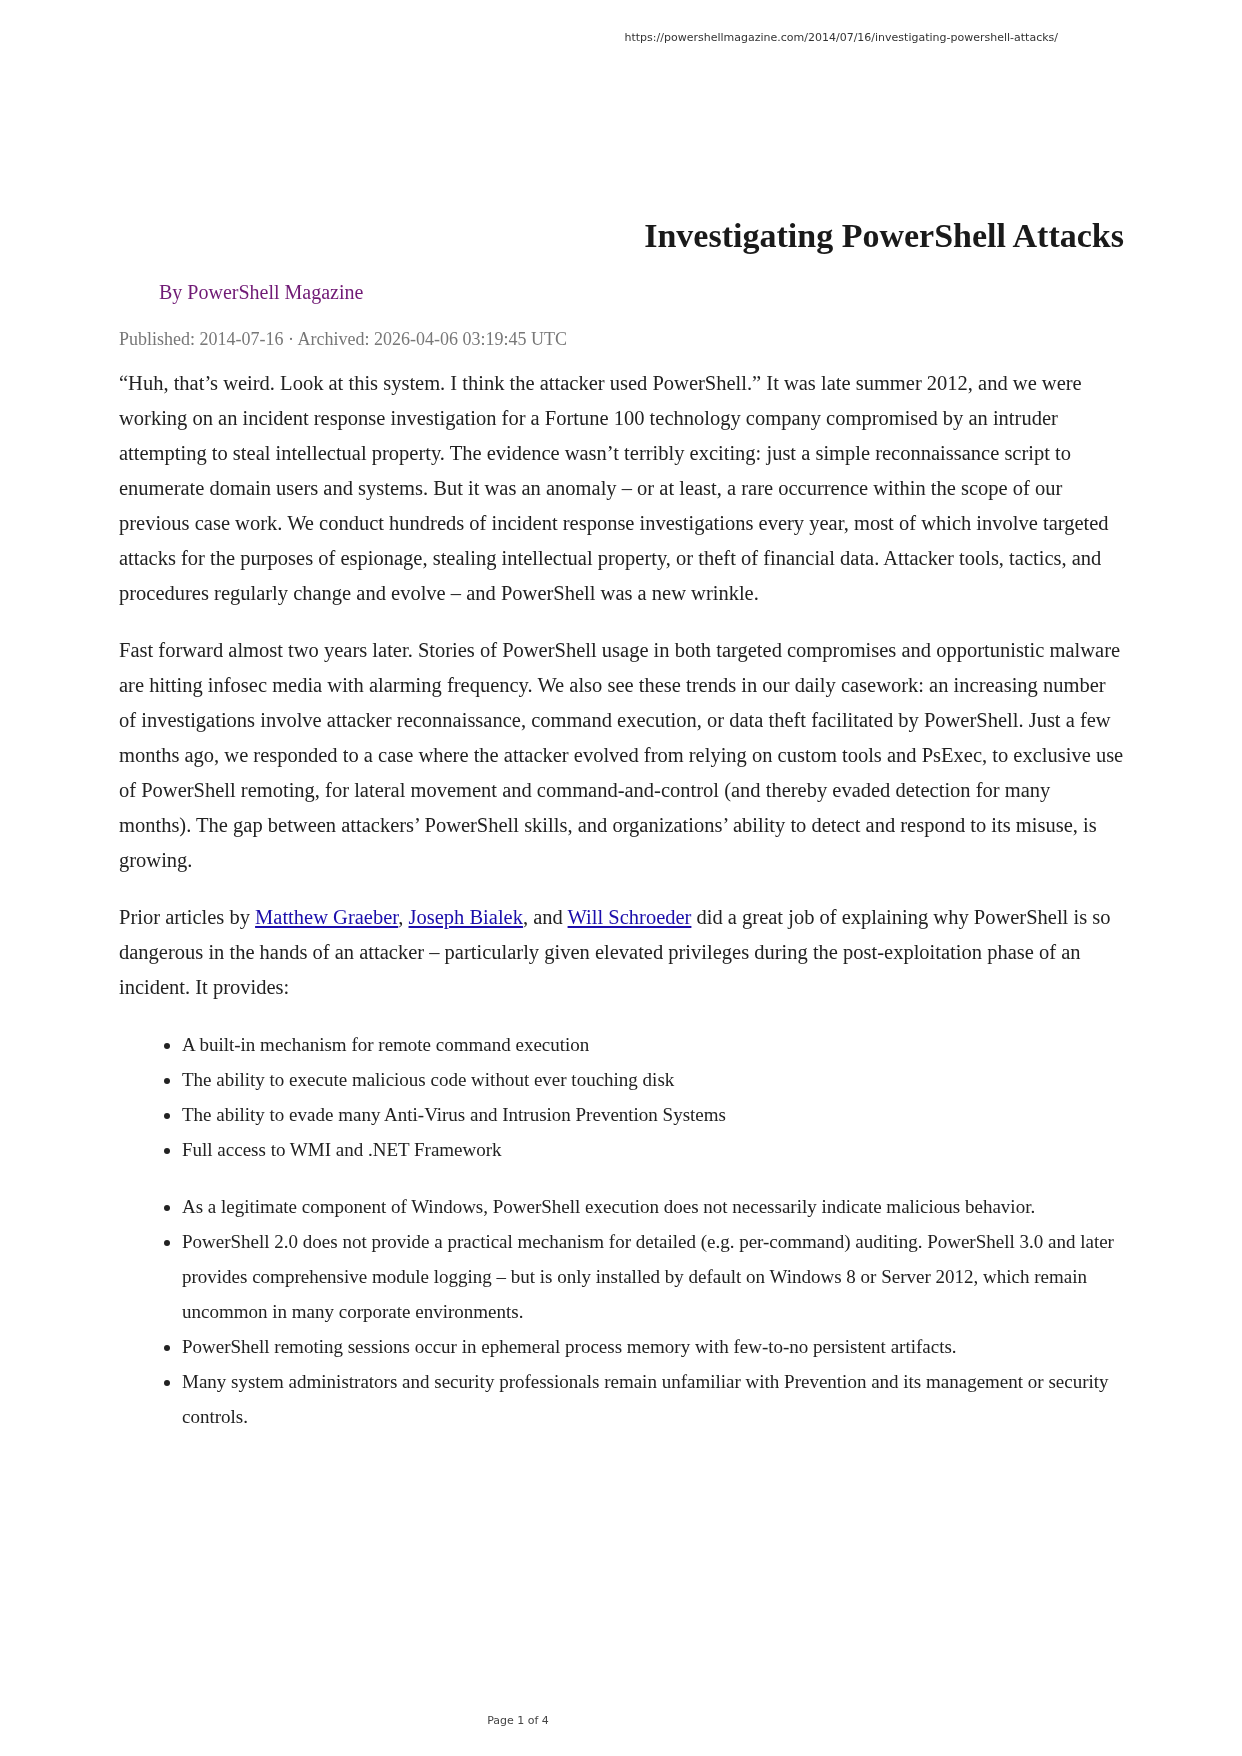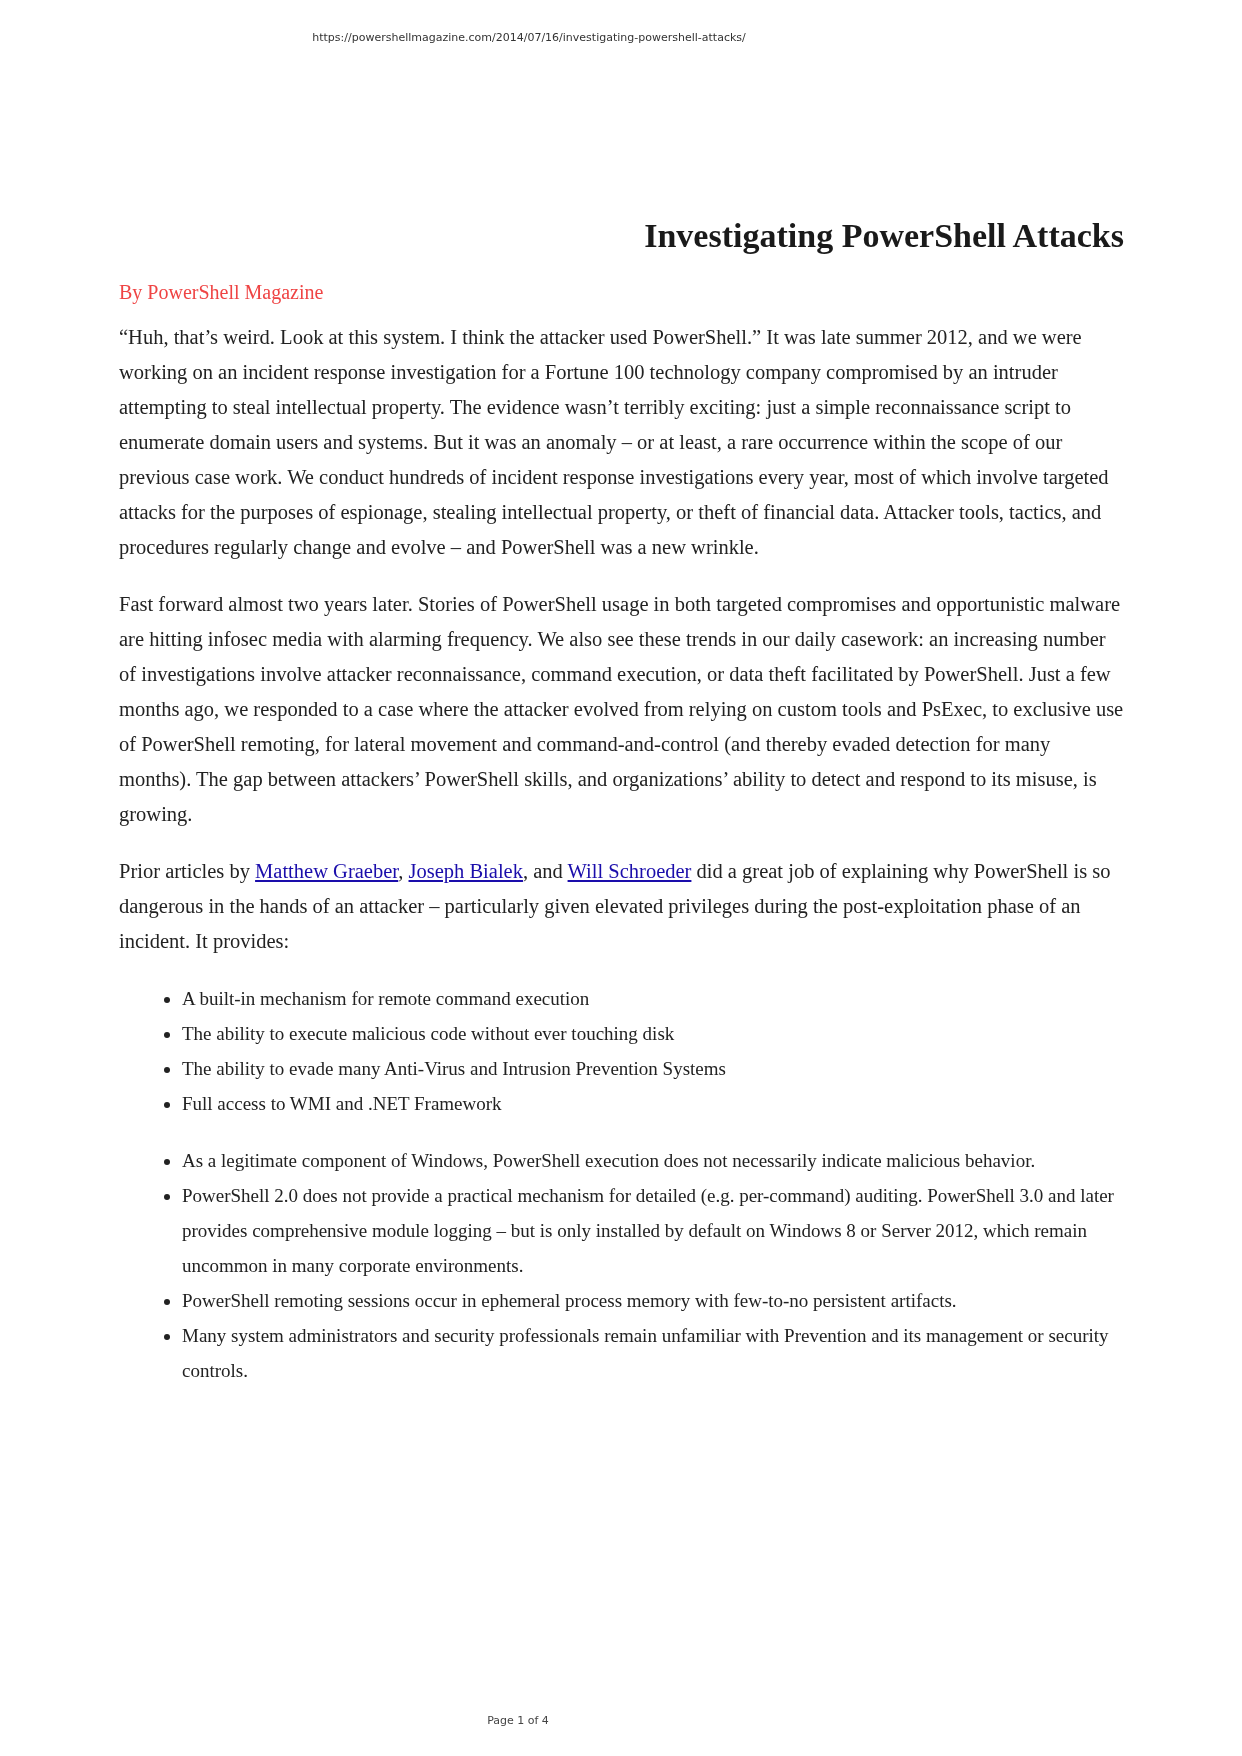--- a/index.html
+++ b/index.html
@@ -1,28 +1,28 @@
 <!DOCTYPE html>
 <html><head>
   <meta charset="utf-8">
   <style>
     html, body { margin: 0; padding: 0; background: #ffffff; }
     body {
       width: 1242px; height: 1756px; position: relative; overflow: hidden;
       font-family: "Liberation Serif", serif; color: #222;
     }
     .url-header {
-      position: absolute; top: 31px; left: 0; width: 1058px; text-align: center;
+      position: absolute; top: 31px; left: 0; width: 1058px; text-align: right;
       font-family: "DejaVu Sans", sans-serif; font-size: 11px; color: #333;
     }
     .content { position: absolute; left: 119px; top: 212px; width: 1005px; }
     h1 {
       margin: 0; font-size: 34px; font-weight: bold; color: #1a1a1a; line-height: 48px; text-align: right;
     }
-    .byline { margin-top: 18px; font-size: 20px; color: #ef4444; line-height: 28px; }
+    .byline { margin-top: 18px; font-size: 20px; color: #701a75; line-height: 28px; margin-left: 40px; }
     .meta { margin-top: 20px; font-size: 18px; color: #777; line-height: 26px; }
     p {
       margin: 0; font-size: 20.5px; line-height: 35px; color: #222;
     }
     .first-p { margin-top: 14px; }
     .para { margin-top: 22px; }
     ul { margin: 22px 0 0 0; padding-left: 63px; font-size: 19px; line-height: 35px; }
     ul li { padding-left: 0; }
     a { color: #1a0dab; }
     .page-footer {
@@ -31,20 +31,21 @@
     }
   </style>
 </head>
 <body>
 
 <div class="url-header">https://powershellmagazine.com/2014/07/16/investigating-powershell-attacks/</div>
 
 <div class="content">
   <h1>Investigating PowerShell Attacks</h1>
   <div class="byline">By PowerShell Magazine</div>
+  <div class="meta">Published: 2014-07-16 · Archived: 2026-04-06 03:19:45 UTC</div>
 
   <p class="first-p">“Huh, that’s weird. Look at this system. I think the attacker used PowerShell.” It was late summer 2012, and we were working on an incident response investigation for a Fortune 100 technology company compromised by an intruder attempting to steal intellectual property. The evidence wasn’t terribly exciting: just a simple reconnaissance script to enumerate domain users and systems. But it was an anomaly – or at least, a rare occurrence within the scope of our previous case work. We conduct hundreds of incident response investigations every year, most of which involve targeted attacks for the purposes of espionage, stealing intellectual property, or theft of financial data. Attacker tools, tactics, and procedures regularly change and evolve – and PowerShell was a new wrinkle.</p>
   <p class="para">Fast forward almost two years later. Stories of PowerShell usage in both targeted compromises and opportunistic malware are hitting infosec media with alarming frequency. We also see these trends in our daily casework: an increasing number of investigations involve attacker reconnaissance, command execution, or data theft facilitated by PowerShell. Just a few months ago, we responded to a case where the attacker evolved from relying on custom tools and PsExec, to exclusive use of PowerShell remoting, for lateral movement and command-and-control (and thereby evaded detection for many months). The gap between attackers’ PowerShell skills, and organizations’ ability to detect and respond to its misuse, is growing.</p>
 
   <p class="para"><span>Prior articles by </span><a href="#">Matthew Graeber</a><span>, </span><a href="#">Joseph Bialek</a><span>, and </span><a href="#">Will Schroeder</a><span> did a great job of explaining why PowerShell is so dangerous in the hands of an attacker – particularly given elevated privileges during the post-exploitation phase of an incident. It provides:</span></p>
 
   <ul>
     <li>A built-in mechanism for remote command execution</li>
     <li>The ability to execute malicious code without ever touching disk</li>
     <li>The ability to evade many Anti-Virus and Intrusion Prevention Systems</li>

